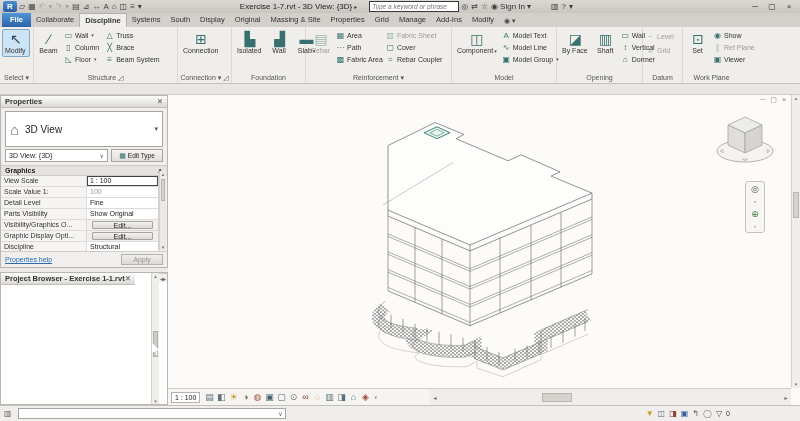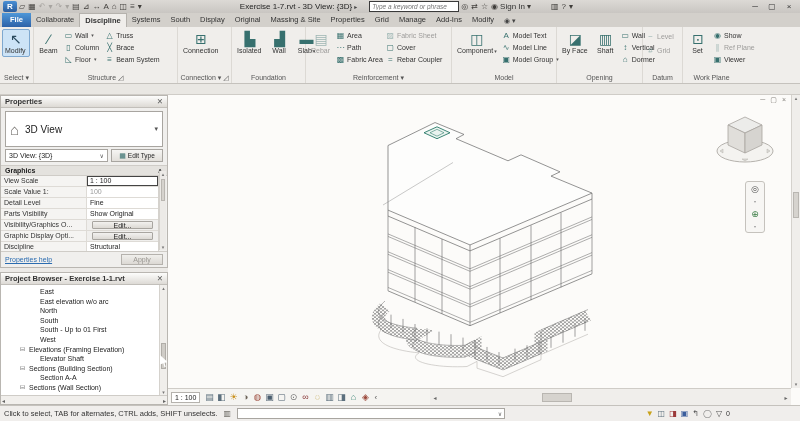--- a/index.html
+++ b/index.html
@@ -65,21 +65,21 @@
 .pval.dim{color:#999}
 .pval.focus{outline:1px solid #444;outline-offset:-1px}
 .pval.btn{background:linear-gradient(#f2f1ef,#dcd9d4);border:1px solid #a8a5a0;text-align:center;margin:1px 5px;line-height:7px;border-radius:1px}
 .props .vsb{position:absolute;right:1px;top:75px;bottom:17px;width:7px;background:#eceae7;border-left:1px solid #d5d2cd;font-size:5px;color:#777;text-align:center}
 .props .vsb .th{position:absolute;left:1px;right:1px;top:8px;height:22px;background:#d6d3ce;border:1px solid #b9b6b1}
 .props .vsb .dn{position:absolute;bottom:0;left:0;right:0}
 .pfoot{height:16px;display:flex;align-items:center;padding:0 4px;border-top:1px solid #cfccc7;flex:0 0 auto}
 .phelp{color:#2b6cb0;text-decoration:underline;font-size:7px}
 .papply{margin-left:auto;width:42px;height:11px;background:linear-gradient(#f0efec,#dcd9d4);border:1px solid #b5b2ad;color:#9a9792;text-align:center;line-height:10px;font-size:7px}
 
-.browser{position:absolute;left:0;top:272px;width:168px;height:133px;background:#fff;border:1px solid #b9b6b1;display:flex;flex-direction:column}
+.browser{position:absolute;left:0;top:272px;width:168px;height:133px;background:#fff;border:1px solid #b9b6b1;display:flex;flex-direction:row}
 .btree{flex:1;overflow:hidden;position:relative;padding-top:2px}
 .titem{height:9.6px;line-height:9.6px;font-size:7px;display:flex;gap:2px;align-items:center;white-space:nowrap;padding-left:calc(var(--ind,0) * 11px + 8px);color:#222}
 .tpre{width:7px;font-size:6px;color:#666}
 .browser .vsb{position:absolute;right:0;top:0;bottom:0;width:8px;background:#f0eeeb;border-left:1px solid #d5d2cd;font-size:5px;color:#777;text-align:center}
 .browser .vsb .th{position:absolute;left:1px;right:1px;top:58px;height:26px;background:#cfccc7;border:1px solid #b0ada8}
 .browser .vsb .dn{position:absolute;bottom:0;left:0;right:0}
 .cursor{position:absolute;right:-1px;top:70px;width:8px;height:12px;background:#fff;clip-path:polygon(0 0,100% 62%,55% 64%,72% 100%,55% 100%,42% 68%,0 80%);filter:drop-shadow(0 0 1px #000);z-index:5}
 .bhscroll{height:9px;border-top:1px solid #cfccc7;background:#f1efec;display:flex;align-items:center;justify-content:space-between;padding:0 1px;font-size:6px;color:#666;flex:0 0 auto}
 
 .canvas{position:absolute;left:168px;top:95px;width:632px;height:310px;background:#fcfbf9;overflow:hidden}
@@ -613,21 +613,20 @@
     <div class="hscroll">
       <span class="ar">◂</span>
       <span class="tr">
           <span class="th"></span>
         </span>
       <span class="ar">▸</span>
     </div>
   </div>
 
   <div class="statusbar">
-    <span>Click to select, TAB for alternates, CTRL adds, SHIFT unselects.</span>
     <span class="sbws">▥</span>
     <span class="sbcombo">
       <span></span>
       <span class="ca">∨</span>
     </span>
     <span class="sbicons">
       <span style="display:flex;gap:4px">
 
       <span class="si" style="color: rgb(201, 162, 26);">▼</span>
           <span class="si" style="color: rgb(92, 111, 125);">◫</span>

